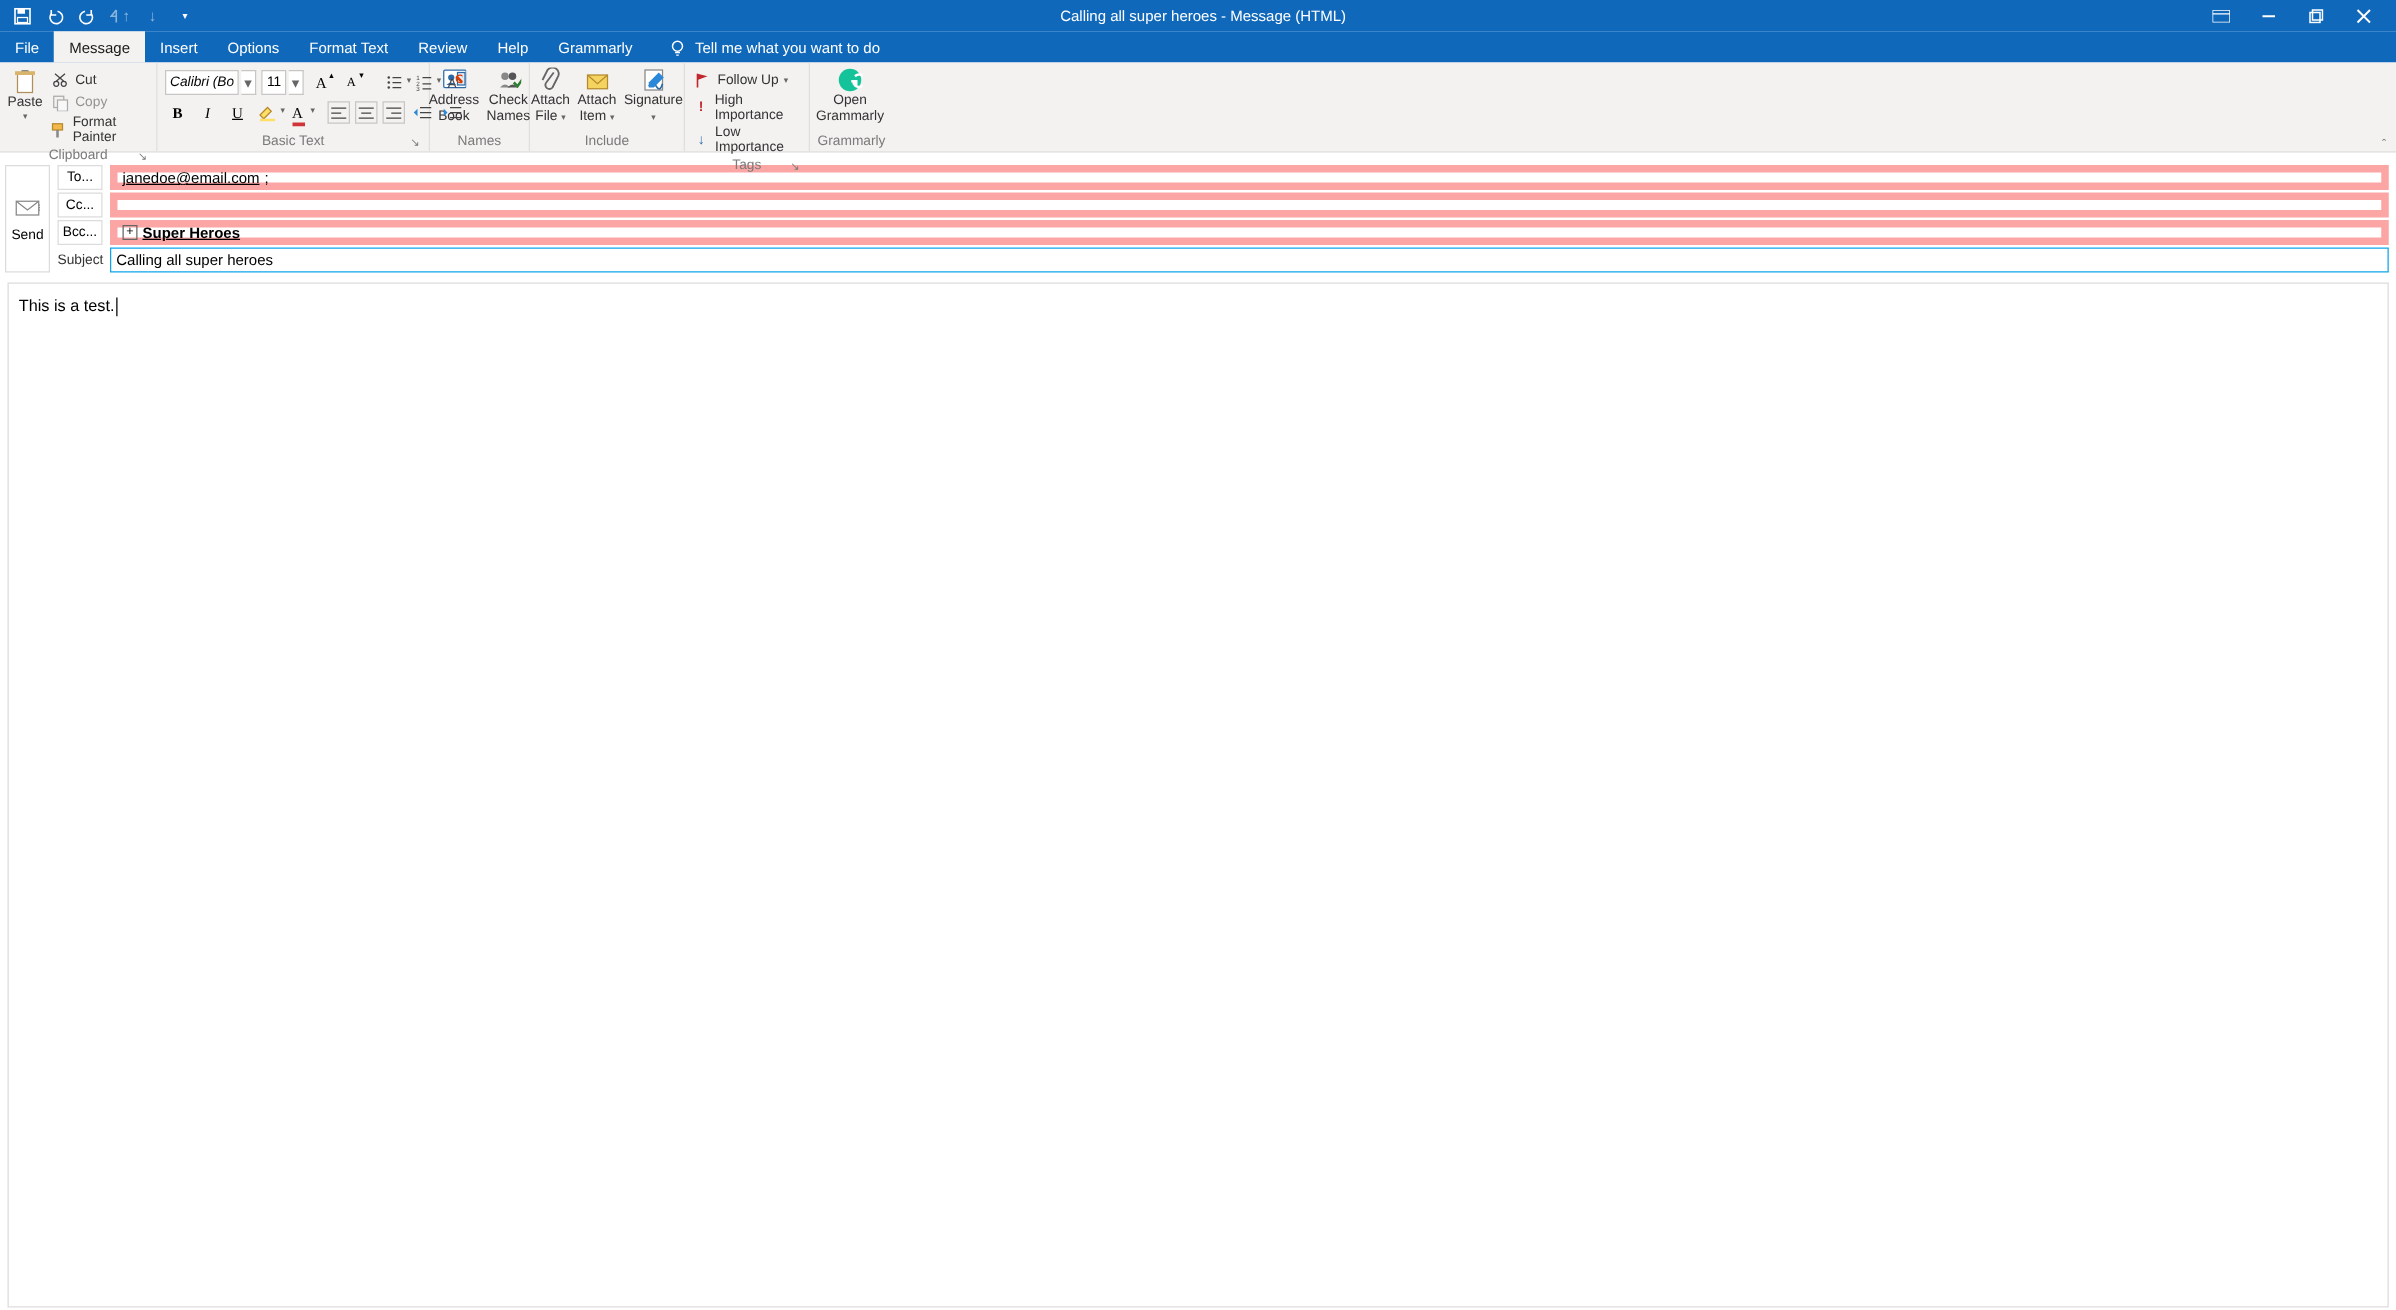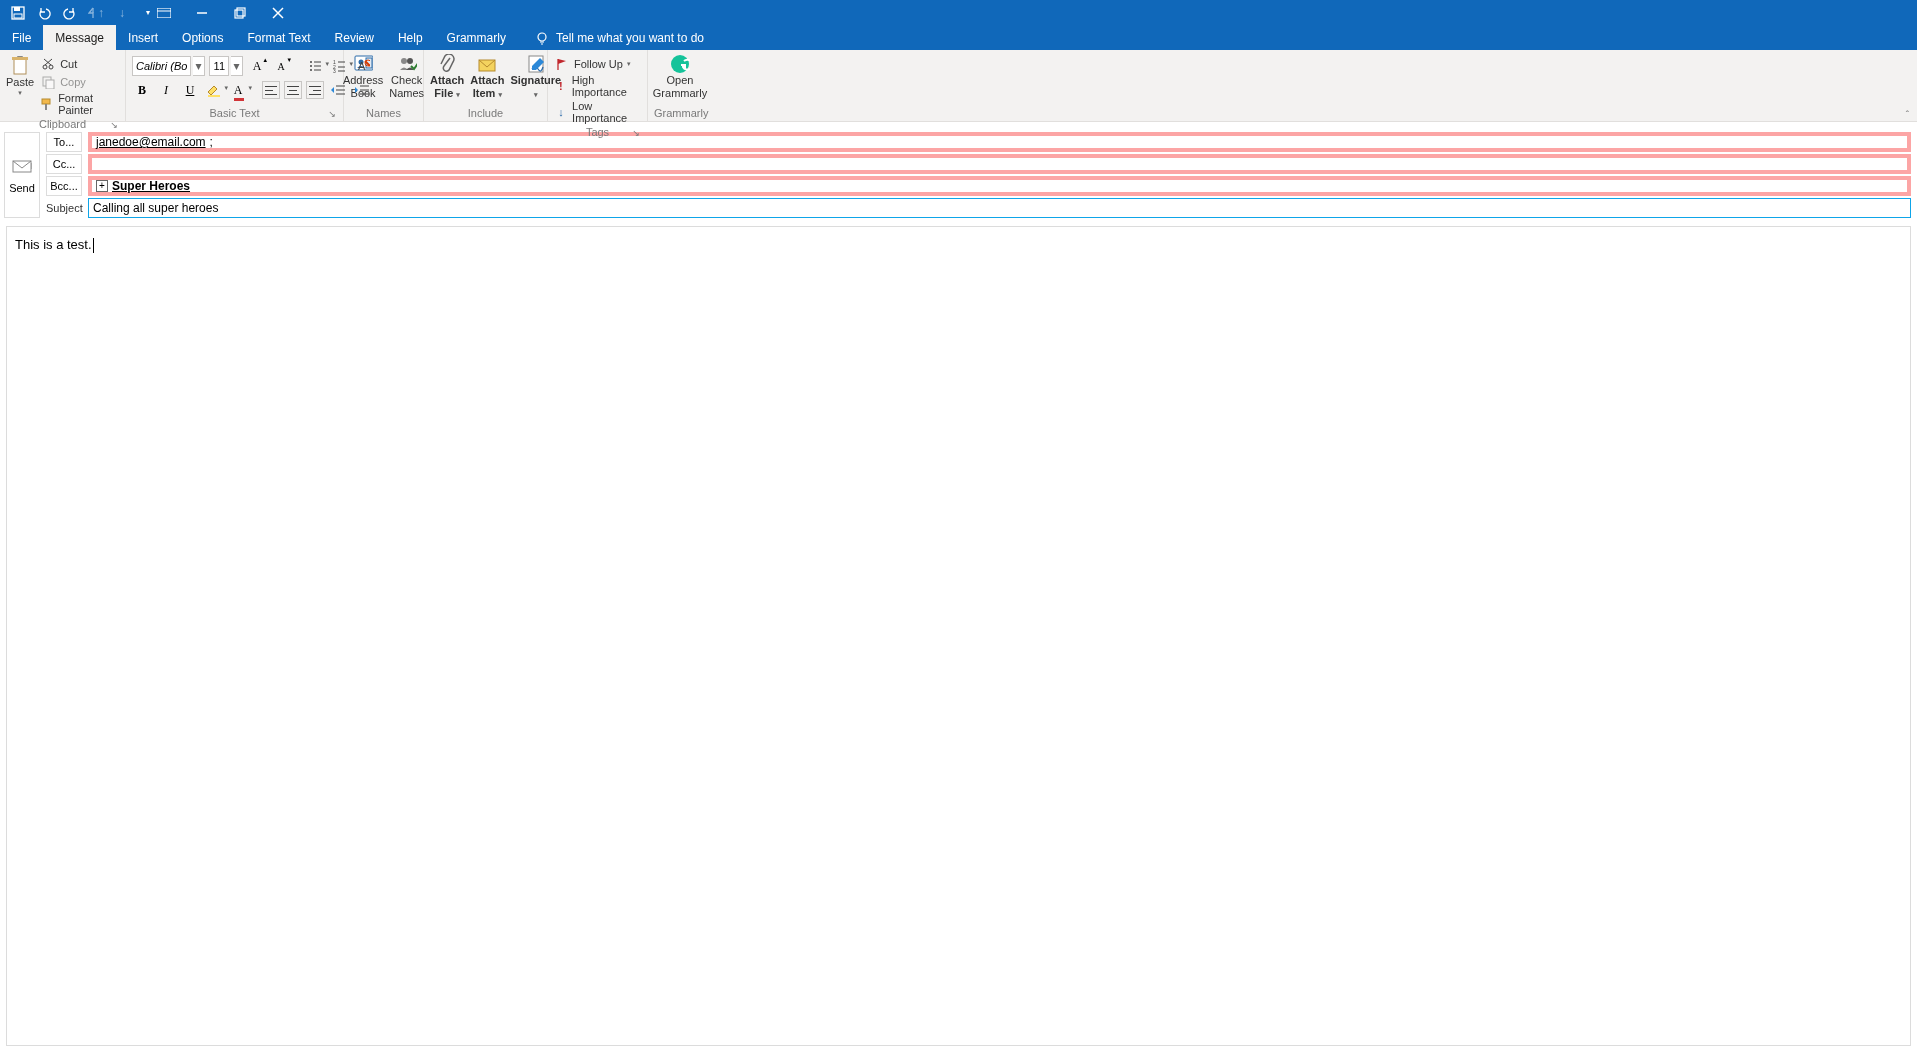--- a/index.html
+++ b/index.html
@@ -45,21 +45,21 @@
 .paragr .pbox { width:18px; height:18px; border:1px solid #c8c6c4; display:flex; flex-direction:column; justify-content:space-around; padding:2px; cursor:pointer; }
 
 
 .addr-area { display:flex; padding:10px 6px 4px 4px; gap:6px; }
 .send-col { width:36px; display:flex; flex-direction:column; align-items:center; justify-content:center; border:1px solid #dcdcdc; cursor:pointer; padding:6px 0; }
 .send-col .lbl { font-size:11px; margin-top:6px; }
 .labels-col { width:36px; display:flex; flex-direction:column; gap:2px; }
 .labels-col .albl { border:1px solid #dcdcdc; font-size:11px; text-align:center; height:20px; line-height:18px; cursor:pointer; }
 .labels-col .subj-lbl { font-size:11px; text-align:right; height:20px; line-height:20px; border:none; cursor:default; color:#333; padding-right:2px; }
 .fields-col { flex:1; display:flex; flex-direction:column; gap:2px; }
-.fields-col .afield { border:4px solid #fca5a5; height:20px; padding:2px 4px; font-size:12px; display:flex; align-items:center; gap:4px; }
+.fields-col .afield { border:6px solid #fca5a5; height:20px; padding:2px 4px; font-size:12px; display:flex; align-items:center; gap:4px; }
 .afield .chip { text-decoration:underline; color:#000; }
 .afield .expand { width:12px; height:12px; border:1px solid #666; font-size:10px; line-height:10px; text-align:center; }
 .fields-col input.subj { border:1px solid #0ea5e9; height:20px; padding:2px 4px; font-size:12px; width:100%; }
 
 
 .msgbody { border:1px solid #dcdcdc; margin:4px 6px 6px 6px; height: 820px; padding:10px 8px; font-size:13px; position:relative; }
 .caret { display:inline-block; width:1px; height:15px; background:#000; vertical-align:middle; margin-left:1px; }
 
 .collapse-ribbon { position:absolute; right:8px; top:60px; color:#7a7a7a; font-size:10px; cursor:pointer; }
 
@@ -97,20 +97,21 @@
         </svg>
       <span style="color:#fff">↑</span>
     </span>
     <span class="qbtn" style="opacity:.5">
         <span style="color:#fff">↓</span>
       </span>
     <span class="qbtn">
         <span style="color:#fff;font-size:8px;">▾</span>
       </span>
   </div>
+  <div class="title-center">Calling all super heroes  -  Message (HTML)</div>
   <div class="win-controls">
     <span class="wbtn">
       <svg width="14" height="10">
           <rect x="0" y="0" width="14" height="10" fill="none" stroke="#fff" stroke-width="1.2"></rect>
           <line x1="0" y1="3" x2="14" y2="3" stroke="#fff"></line>
         </svg>
     </span>
     <span class="wbtn">
       <svg width="12" height="12">
           <line x1="1" y1="6" x2="11" y2="6" stroke="#fff" stroke-width="1.5"></line>
@@ -329,21 +330,21 @@
               <path d="M14 12 L17 15 L22 8" fill="none" stroke="#2e7d32" stroke-width="2"></path>
             </svg>
         </span>
         <span class="lbl"><span>Check<br>Names</span></span>
       </div>
     </div>
     <div class="group-label"><span>Names</span></div>
   </div>
 
   <div class="group" style="width:124px">
-    <div class="group-controls" style="justify-content:flex-start;font-weight:bold;">
+    <div class="group-controls" style="justify-content:center;">
       <div class="vstack">
         <span class="icon20">
           <svg width="18" height="20">
               <path d="M12 4 L6 12 a3 3 0 0 0 5 4 L15 8 a5 5 0 0 0 -8 -6 L3 10" fill="none" stroke="#666" stroke-width="1.5"></path>
             </svg>
         </span>
         <span class="lbl"><span>Attach<br>File</span> <span style="font-size:7px;color:#666">▾</span></span>
       </div>
       <div class="vstack">
         <span class="icon20">

